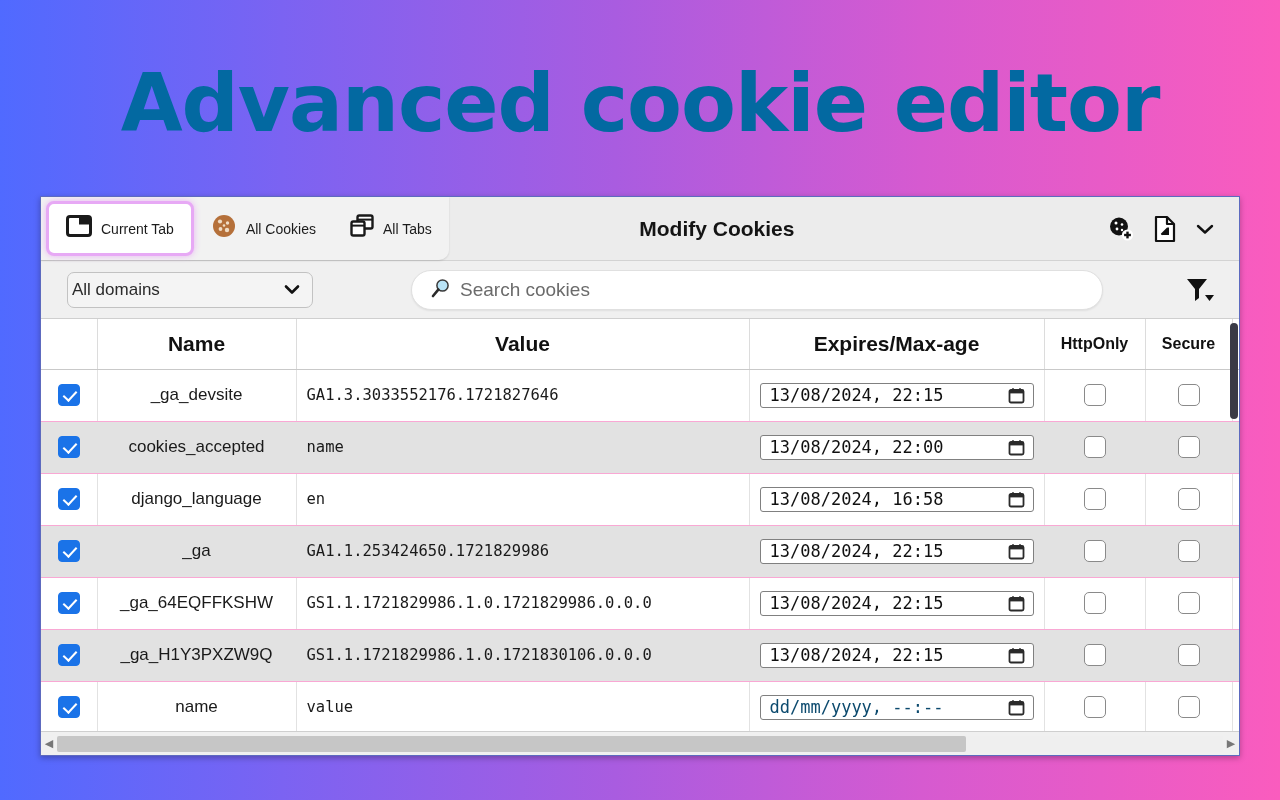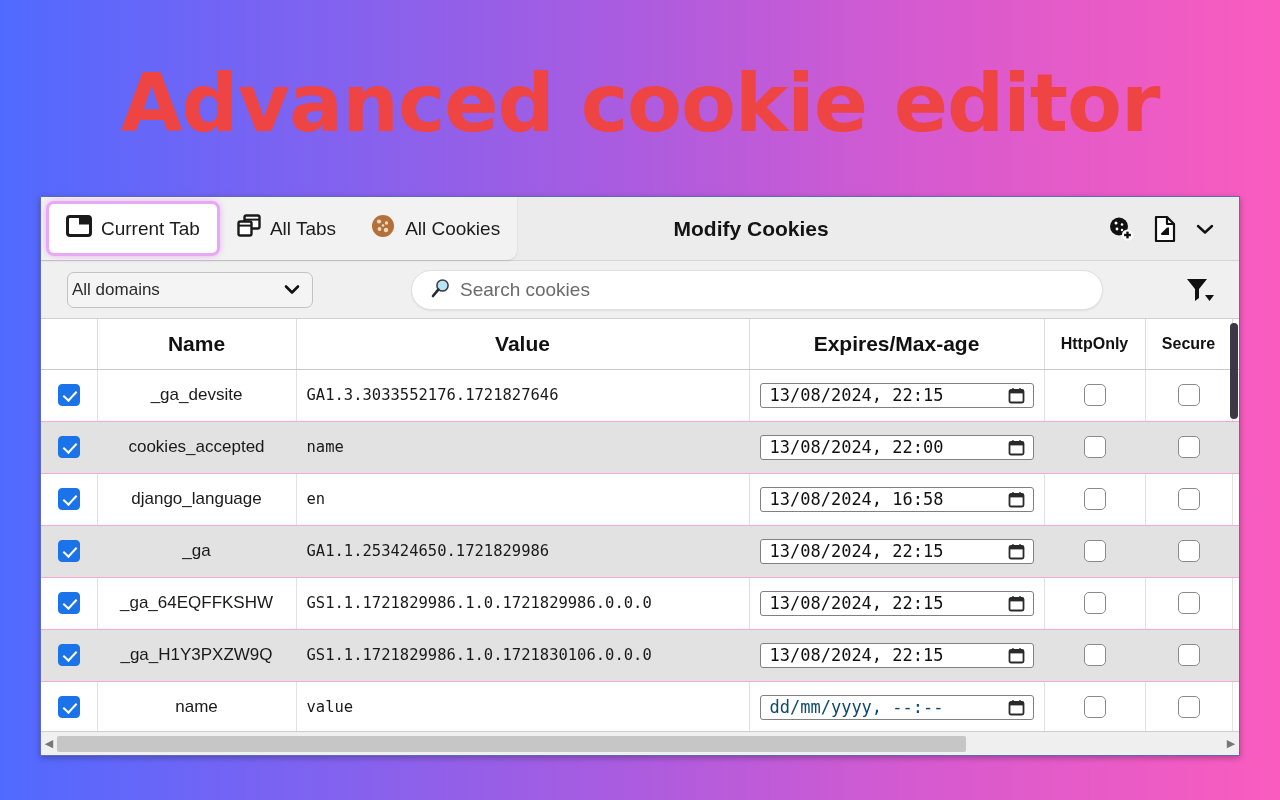--- a/index.html
+++ b/index.html
@@ -12,21 +12,21 @@
   }
   body {
     background: linear-gradient(90deg, #506aff 0%, #7b63f2 22%, #a95ce0 48%, #d65ad0 72%, #fa5cbe 100%);
   }
 
   
   #hero-title {
     position: absolute;
     top: 52px; left: 0; width: 1280px;
     text-align: center;
-    color: #ef4444;
+    color: #0369a1;
     font-family: "DejaVu Sans", sans-serif;
     font-weight: bold;
     font-size: 80px;
     letter-spacing: -1px;
     line-height: 104px;
     white-space: nowrap;
   }
 
   
   #popup-window {
@@ -69,21 +69,21 @@
     background: transparent;
     white-space: nowrap;
   }
   .tab.active {
     background: #ffffff;
     border: 3px solid #e7a9f5;
     border-radius: 8px;
     margin: 4px 0 4px 5px;
     box-shadow: 0 0 6px rgba(231,169,245,.85);
   }
-  .tab-label { font-size: 19px; }
+  .tab-label { font-size: 14px; }
 
   .window-title {
     flex: 1;
     display: flex;
     align-items: center;
     justify-content: center;
     font-size: 21px;
     font-weight: bold;
     color: #141414;
     padding-right: 120px;
@@ -305,46 +305,46 @@
     <div class="tabs">
 
       <div class="tab active">
         <span class="tab-icon">
           <svg width="26" height="22" viewBox="0 0 26 22">
             <rect x="1.5" y="1.5" width="23" height="19" rx="2.5" fill="#fff" stroke="#1a1a1a" stroke-width="3"></rect>
             <rect x="13" y="1.5" width="11.5" height="8" fill="#1a1a1a"></rect>
           </svg>
         </span>
         <span class="tab-label">Current Tab</span>
-      </div>
-
-      <div class="tab">
-        <span class="tab-icon">
-          <svg width="24" height="24" viewBox="0 0 24 24">
-            <rect x="7.5" y="1.5" width="15" height="13" rx="1.8" fill="#fff" stroke="#1a1a1a" stroke-width="2.4"></rect>
-            <line x1="7.5" y1="5.6" x2="22.5" y2="5.6" stroke="#1a1a1a" stroke-width="2"></line>
-            <rect x="1.5" y="7.5" width="13" height="14" rx="1.8" fill="#fff" stroke="#1a1a1a" stroke-width="2.4"></rect>
-            <line x1="1.5" y1="11.6" x2="14.5" y2="11.6" stroke="#1a1a1a" stroke-width="2"></line>
-          </svg>
-        </span>
-        <span class="tab-label">All Tabs</span>
       </div>
 
       <div class="tab">
         <span class="tab-icon">
           <svg width="26" height="26" viewBox="0 0 26 26">
             <circle cx="13" cy="13" r="11" fill="#b5703a"></circle>
             <circle cx="9" cy="8.5" r="2.1" fill="#f0dcc4"></circle>
             <circle cx="16.5" cy="10" r="1.7" fill="#f0dcc4"></circle>
             <circle cx="9.5" cy="16" r="1.9" fill="#f0dcc4"></circle>
             <circle cx="16" cy="17" r="2.2" fill="#f0dcc4"></circle>
             <circle cx="13" cy="12.5" r="1.3" fill="#f0dcc4"></circle>
           </svg>
         </span>
         <span class="tab-label">All Cookies</span>
+      </div>
+
+      <div class="tab">
+        <span class="tab-icon">
+          <svg width="24" height="24" viewBox="0 0 24 24">
+            <rect x="7.5" y="1.5" width="15" height="13" rx="1.8" fill="#fff" stroke="#1a1a1a" stroke-width="2.4"></rect>
+            <line x1="7.5" y1="5.6" x2="22.5" y2="5.6" stroke="#1a1a1a" stroke-width="2"></line>
+            <rect x="1.5" y="7.5" width="13" height="14" rx="1.8" fill="#fff" stroke="#1a1a1a" stroke-width="2.4"></rect>
+            <line x1="1.5" y1="11.6" x2="14.5" y2="11.6" stroke="#1a1a1a" stroke-width="2"></line>
+          </svg>
+        </span>
+        <span class="tab-label">All Tabs</span>
       </div>
     </div>
 
     <div class="window-title">Modify Cookies</div>
 
     <div class="header-actions">
       <div class="icon-btn">
         <svg width="28" height="28" viewBox="0 0 28 28">
           <circle cx="12" cy="11.5" r="9" fill="#111"></circle>
           <circle cx="9" cy="8" r="1.5" fill="#fff"></circle>

